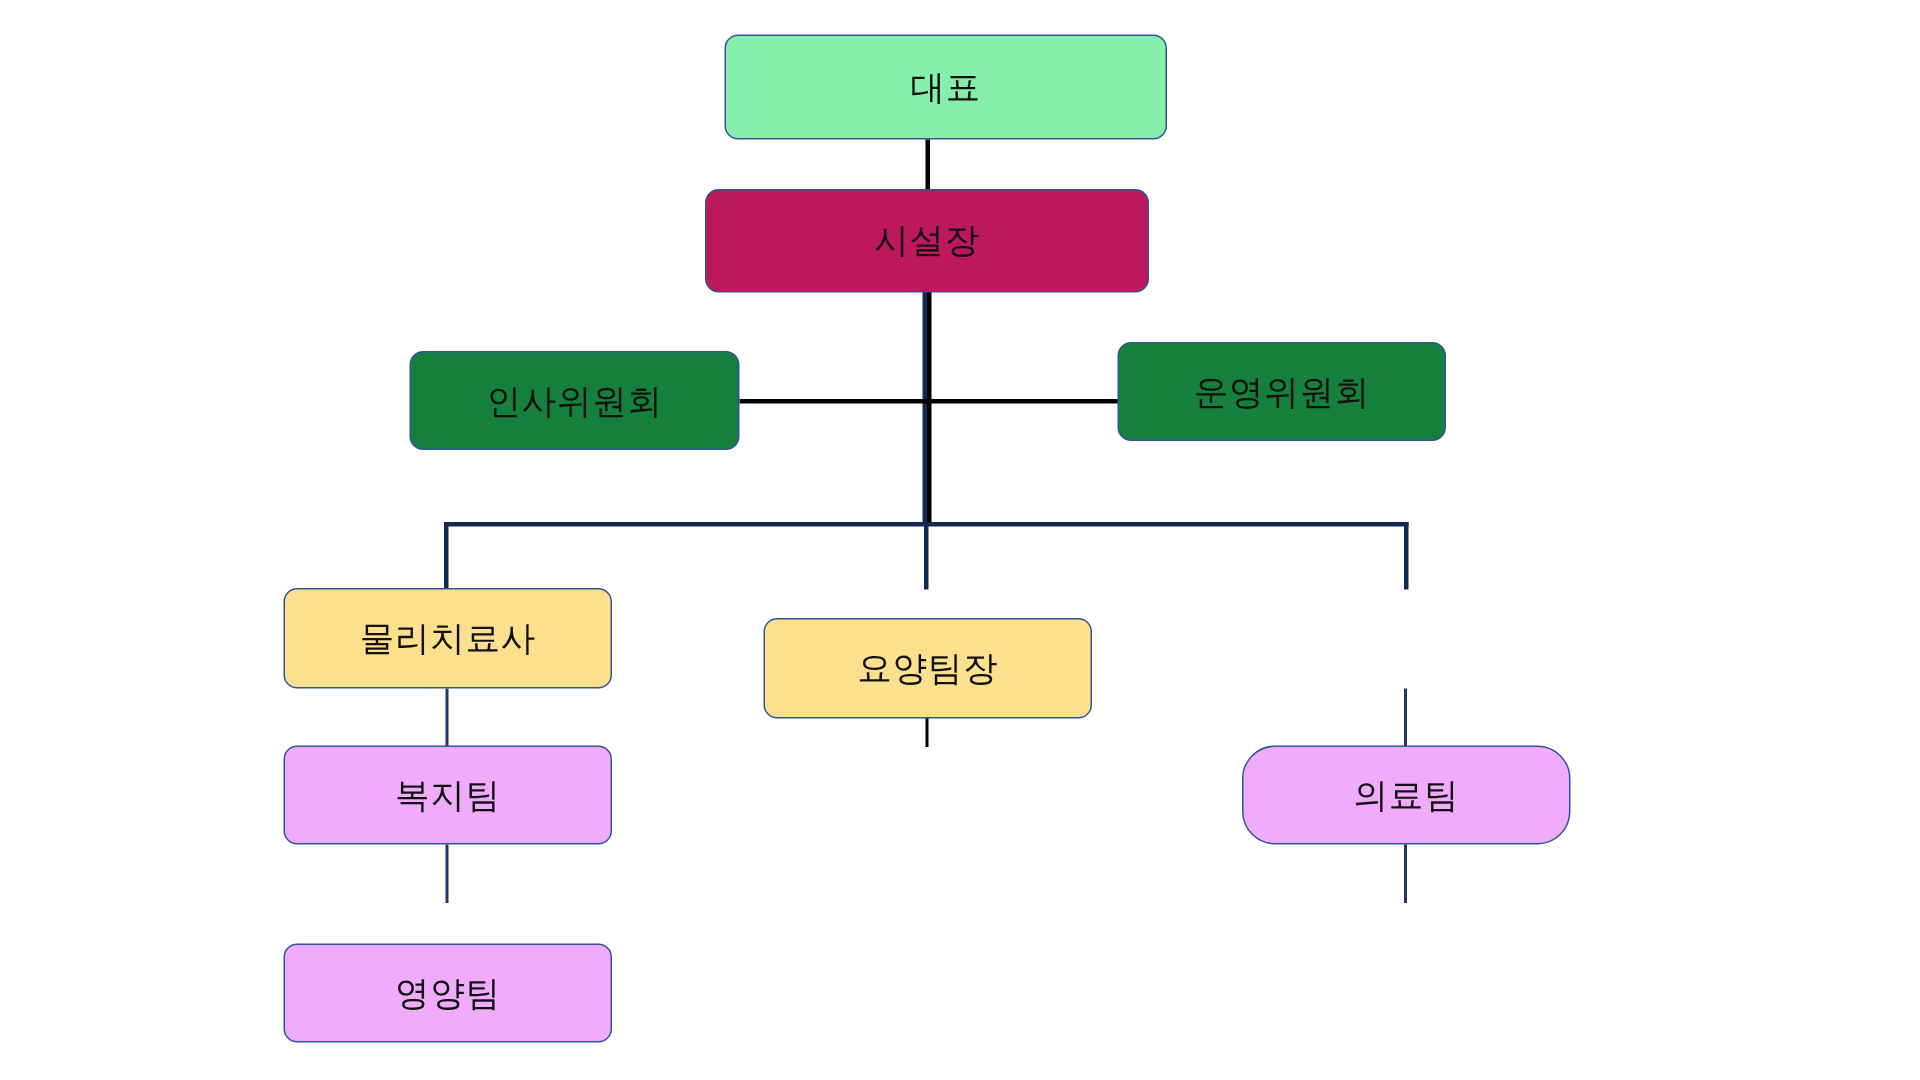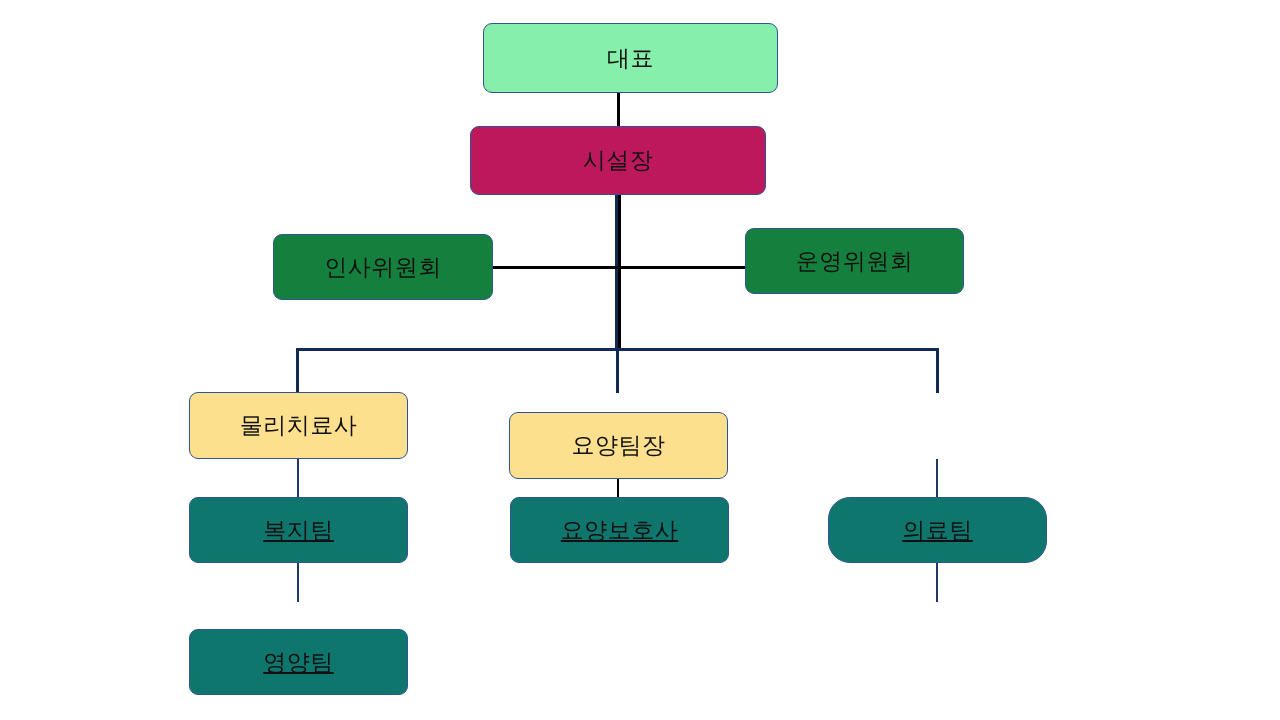--- a/index.html
+++ b/index.html
@@ -31,21 +31,21 @@
     font-size: 23px;
     color: #111111;
     letter-spacing: 0.5px;
     white-space: nowrap;
     z-index: 3;
   }
   .node.tone-cream   { background: #86efac; margin-left: 12px; }
   .node.tone-blue    { background: #be185d; }
   .node.tone-green   { background: #15803d; }
   .node.tone-gold    { background: #fce08e; }
-  .node.tone-gray    { background: #0f766e; text-decoration: underline; }
+  .node.tone-gray    { background: #f0abfc; }
 
   .edge {
     position: absolute;
     z-index: 1;
   }
   .edge.v-black { width: 3px;  background: #000000; }
   .edge.v-navy  { width: 3px;  background: #102a54; }
   .edge.h-black { height: 3px; background: #000000; }
   .edge.h-navy  { height: 3px; background: #102a54; }
   .edge.v-thin-navy { width: 2px; background: #1f3864; }
@@ -102,23 +102,20 @@
 
   <div class="node tone-gold" style="left:509px; top:392px; width:219px; height:67px;margin-top:20px;">
     <span>요양팀장</span>
   </div>
 
 
   <div class="node tone-gray" style="left:189px; top:497px; width:219px; height:66px;">
     <span>복지팀</span>
   </div>
 
-  <div class="node tone-gray" style="left:510px; top:497px; width:219px; height:66px;">
-    <span>요양보호사</span>
-  </div>
 
   <div class="node tone-gray" style="left:828px; top:497px; width:219px; height:66px;border-radius:22px;">
     <span>의료팀</span>
   </div>
 
   <div class="node tone-gray" style="left:189px; top:629px; width:219px; height:66px;">
     <span>영양팀</span>
   </div>
 
 

